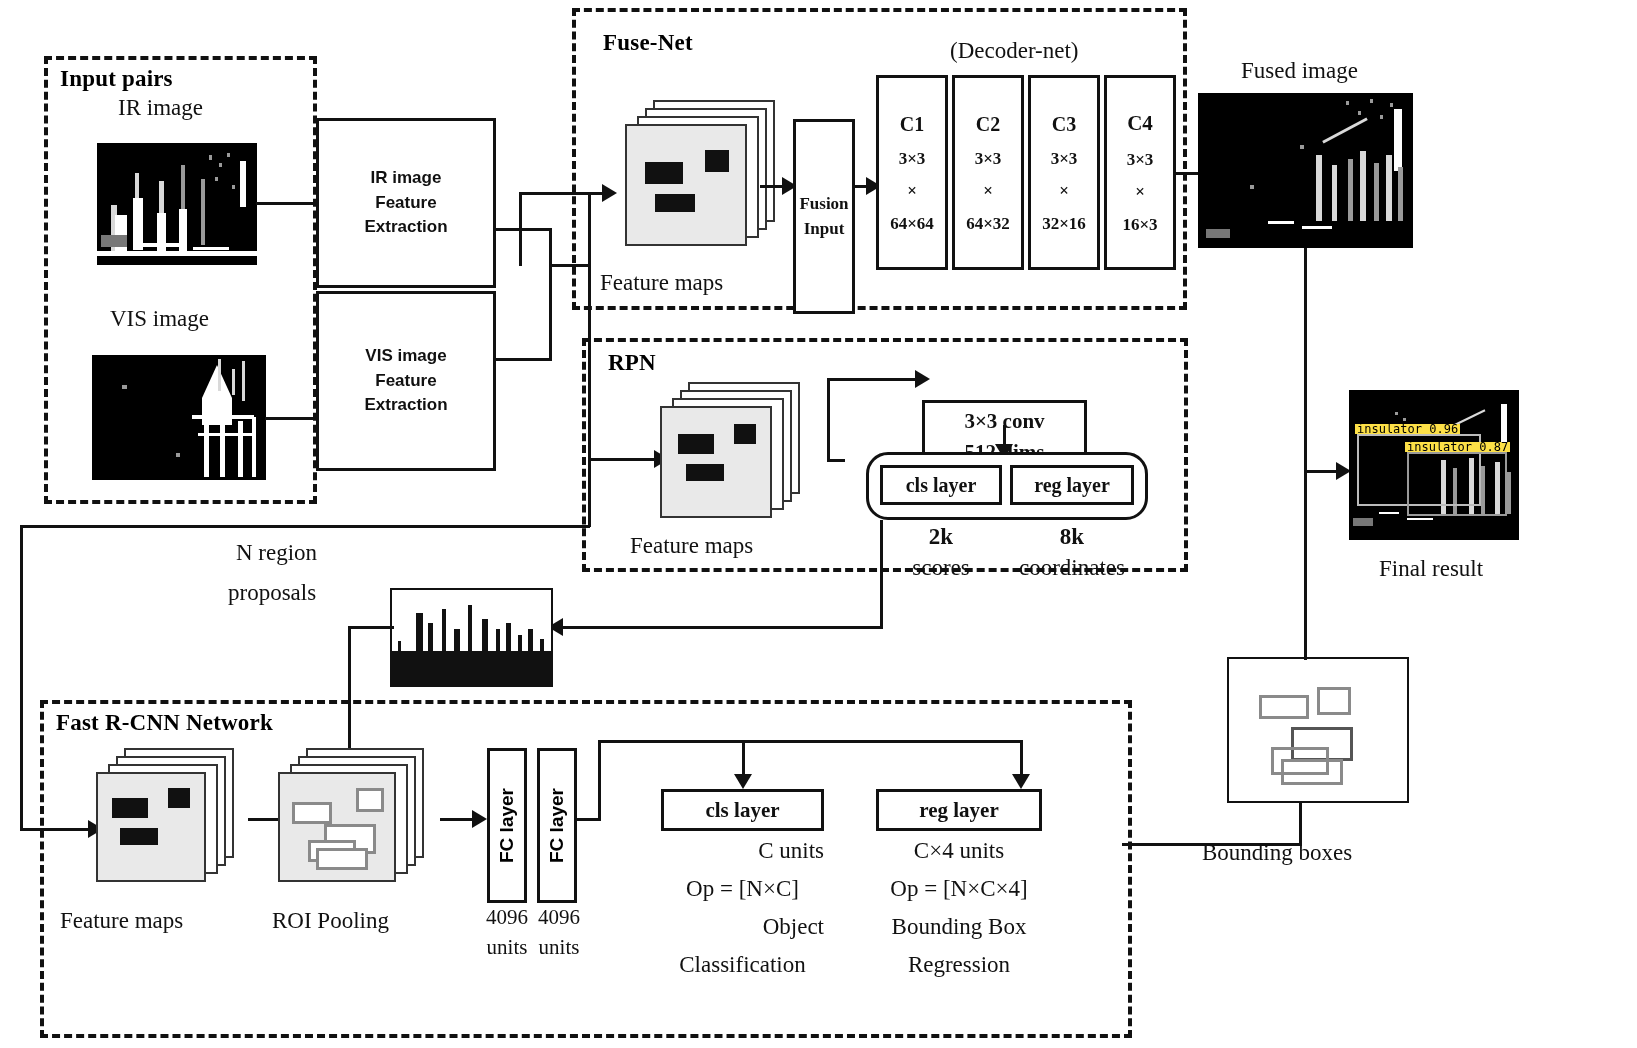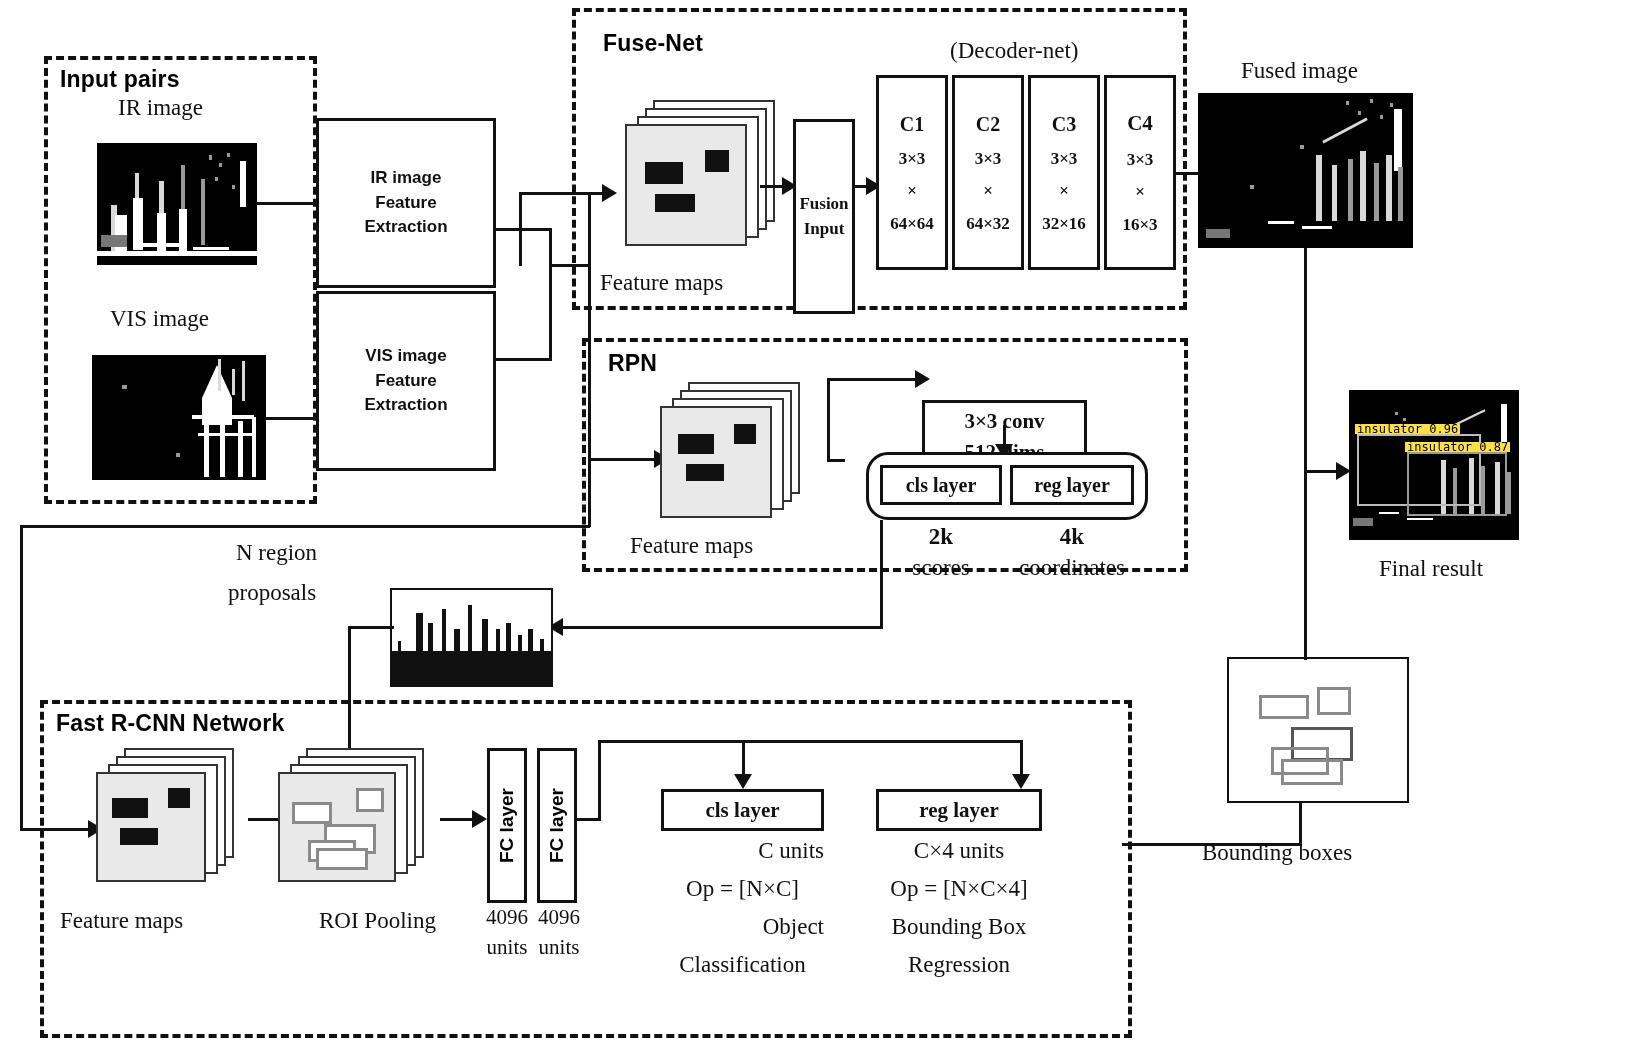--- a/index.html
+++ b/index.html
@@ -3,21 +3,21 @@
 <meta charset="utf-8">
 <style>
   html,body{margin:0;padding:0;background:#fff;}
   body{width:1637px;height:1048px;position:relative;
        font-family:"Liberation Serif", serif; color:#000;}
   #root{position:relative;width:1637px;height:1048px;overflow:hidden;}
 
   
   .dashgroup{position:absolute;border:4px dashed #111;background:transparent;}
   .grouplabel{position:absolute;font-weight:bold;font-size:23px;
-              font-family:Liberation Sans, sans-serif;letter-spacing:.2px;white-space:nowrap;text-align:right;}
+              font-family:Liberation Serif, serif;letter-spacing:.2px;white-space:nowrap;text-align:right;}
 
   
   .rect{position:absolute;border:3px solid #111;background:#fff;box-sizing:border-box;
         display:flex;align-items:center;justify-content:center;text-align:center;}
   .rect.thin{border-width:2px;}
   .rect span{display:block;}
 
   .boxtext{font-family:"Liberation Sans",sans-serif;font-size:17px;font-weight:bold;
            line-height:1.45;color:#111;}
   .serifbold{font-family:"Liberation Serif",serif;font-weight:bold;}
@@ -276,21 +276,21 @@
   <div class="roundbox" style="left:866px;top:452px;width:282px;height:68px;"></div>
   <div class="rect" style="left:880px;top:465px;width:122px;height:40px;">
     <span class="boxtext serifbold" style="font-size:20px;">cls layer</span>
   </div>
   <div class="rect" style="left:1010px;top:465px;width:124px;height:40px;">
     <span class="boxtext serifbold" style="font-size:20px;">reg layer</span>
   </div>
 
   <div class="lbl b c" style="left:905px;top:524px;width:72px;text-align:center;">2k</div>
   <div class="lbl c" style="left:895px;top:555px;width:92px;text-align:center;">scores</div>
-  <div class="lbl b c" style="left:1036px;top:524px;width:72px;text-align:center;">4k</div>
+  <div class="lbl b c" style="left:1036px;top:524px;width:72px;text-align:center;">8k</div>
   <div class="lbl c" style="left:1002px;top:555px;width:140px;text-align:center;">coordinates</div>
 
   <div class="ln lnv" style="left:880px;top:520px;height:108px;"></div>
   <div class="ln lnh" style="left:553px;top:626px;width:330px;"></div>
   <div class="arr arr-l" style="left:548px;top:618px;"></div>
 
   <div class="lbl" style="left:236px;top:540px;">N region</div>
   <div class="lbl" style="left:228px;top:580px;">proposals</div>
 
   <div class="rect thin" style="left:390px;top:588px;width:163px;height:99px;padding:0;overflow:hidden;">
@@ -336,21 +336,21 @@
     <div class="sheet" style="left:28px;top:0px;width:118px;height:110px;"></div>
     <div class="sheet" style="left:20px;top:8px;width:118px;height:110px;"></div>
     <div class="sheet" style="left:12px;top:16px;width:118px;height:110px;"></div>
     <div class="topface" style="left:0px;top:24px;width:118px;height:110px;"></div>
     <div class="hollow" style="left:14px;top:54px;width:40px;height:22px;"></div>
     <div class="hollow" style="left:78px;top:40px;width:28px;height:24px;"></div>
     <div class="hollow" style="left:46px;top:76px;width:52px;height:30px;"></div>
     <div class="hollow" style="left:30px;top:92px;width:48px;height:22px;"></div>
     <div class="hollow" style="left:38px;top:100px;width:52px;height:22px;"></div>
   </div>
-  <div class="lbl" style="left:272px;top:908px;margin-left:47px;">ROI Pooling</div>
+  <div class="lbl" style="left:272px;top:908px;">ROI Pooling</div>
 
   <div class="ln lnh" style="left:440px;top:818px;width:38px;"></div>
   <div class="arr arr-r" style="left:472px;top:810px;"></div>
 
   <div class="rect" style="left:487px;top:748px;width:40px;height:155px;">
     <span class="vtext">FC layer</span>
   </div>
   <div class="rect" style="left:537px;top:748px;width:40px;height:155px;">
     <span class="vtext">FC layer</span>
   </div>

